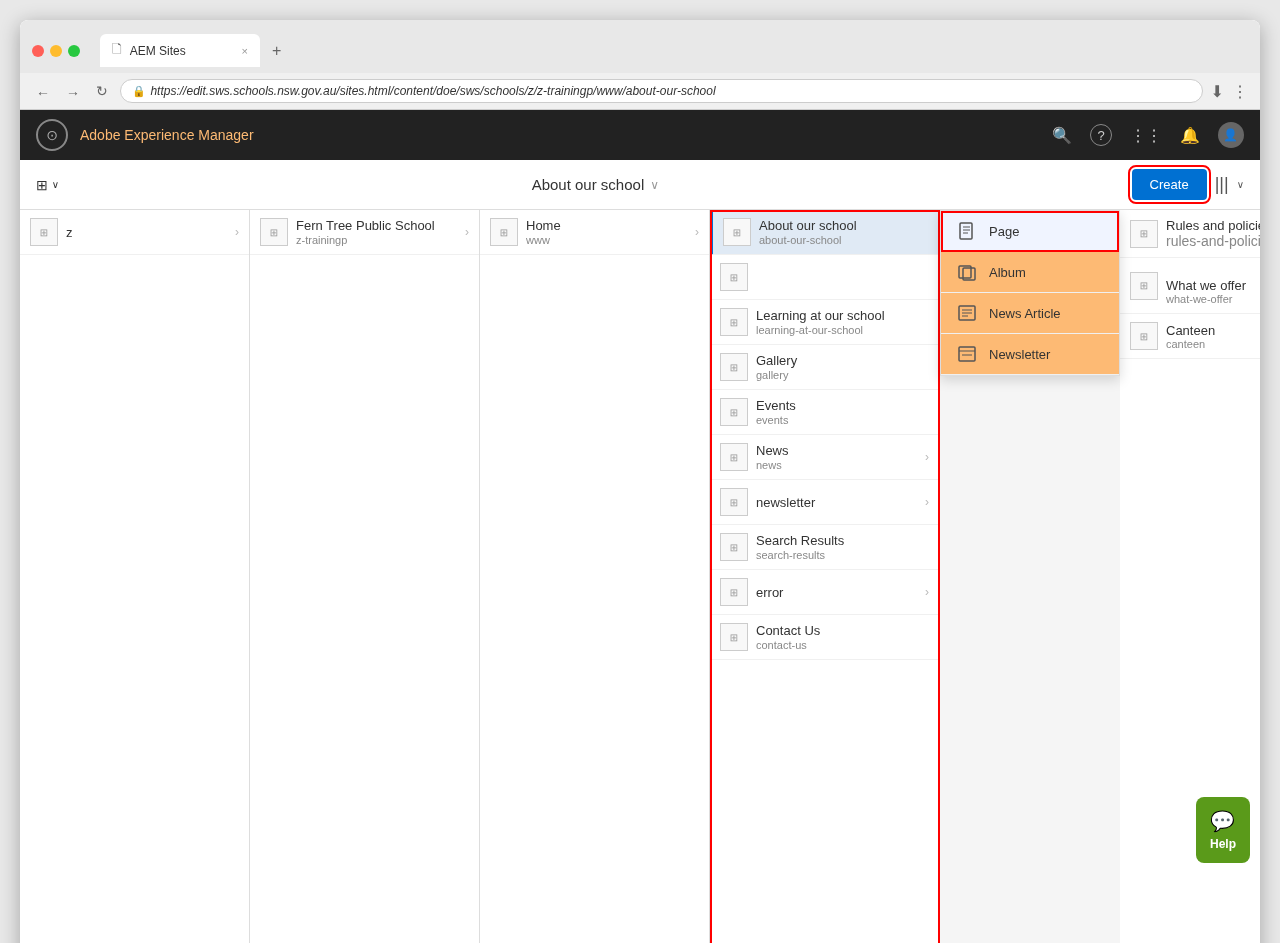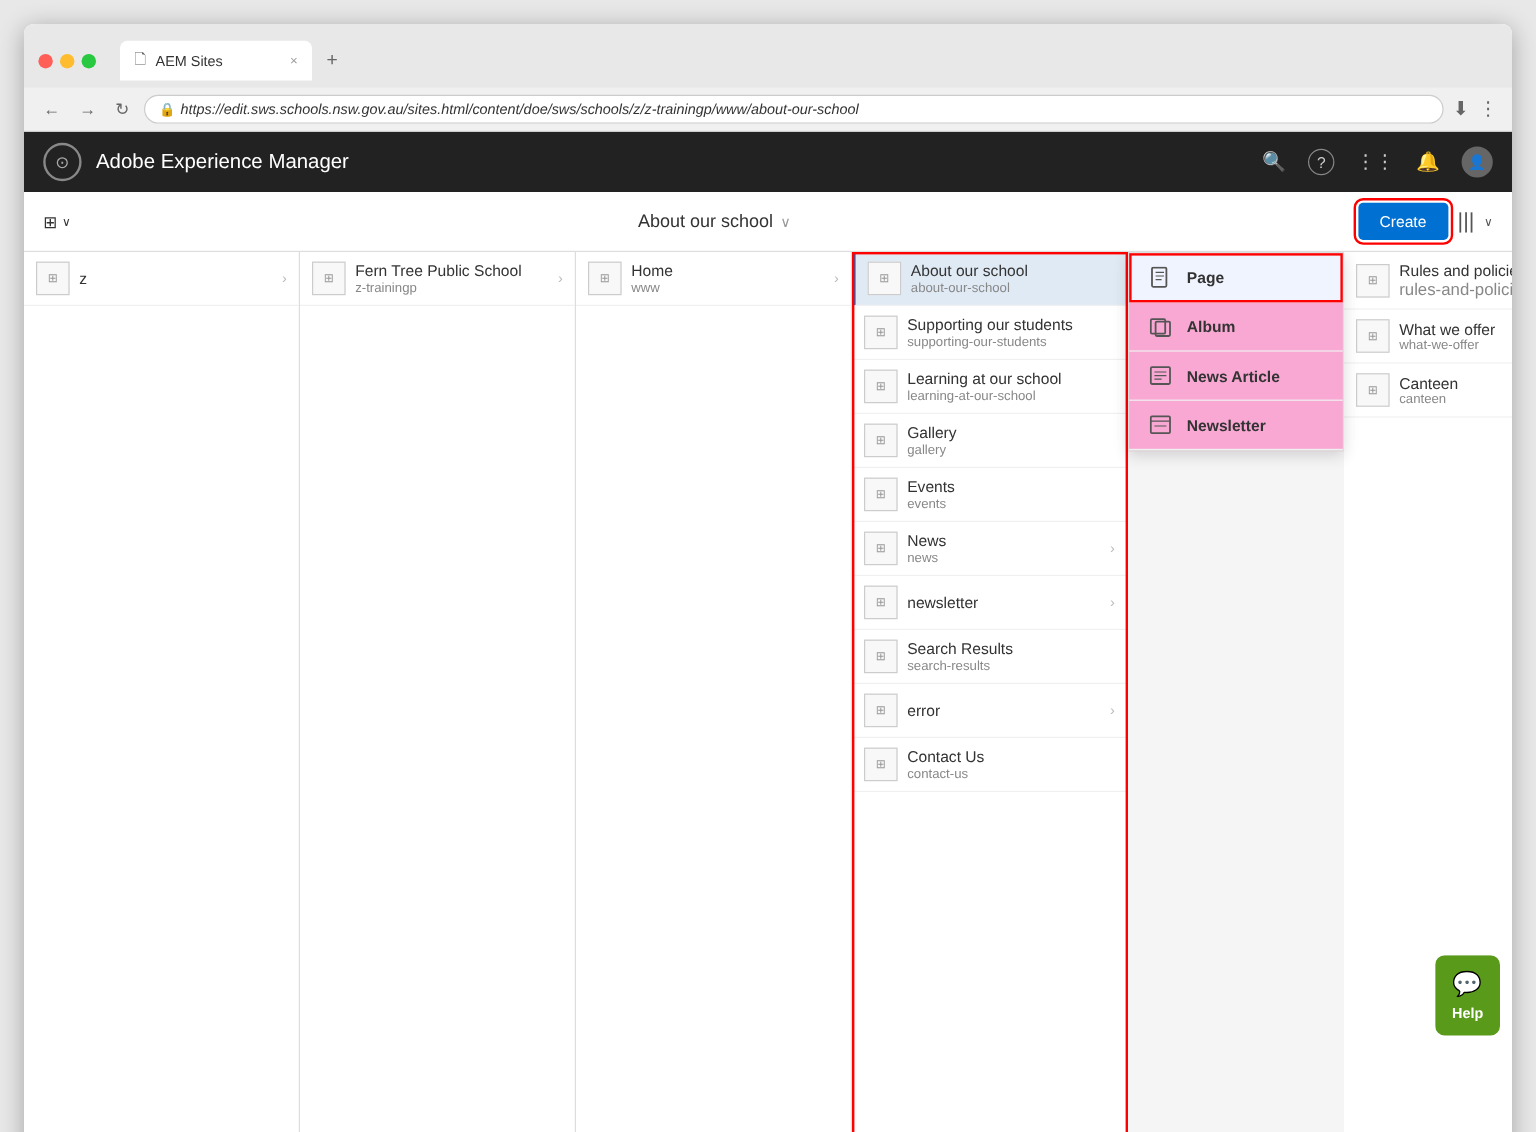--- a/index.html
+++ b/index.html
@@ -22,21 +22,21 @@
     
     .address-bar { background: #f0f0f0; display: flex; align-items: center; padding: 6px 12px; gap: 8px; border-bottom: 1px solid #ccc; }
     .nav-btn { background: none; border: none; color: #666; cursor: pointer; font-size: 14px; padding: 2px 4px; }
     .url-bar { flex: 1; background: #fff; border: 1px solid #ccc; border-radius: 20px; padding: 4px 12px; font-size: 12px; color: #333; display: flex; align-items: center; gap: 4px; }
     .url-lock { color: #666; font-size: 11px; }
     .browser-actions { display: flex; gap: 8px; color: #666; font-size: 16px; }
 
     
     .aem-topbar { background: #222; display: flex; align-items: center; padding: 0 16px; height: 50px; }
     .aem-logo { width: 32px; height: 32px; border-radius: 50%; border: 2px solid #888; display: flex; align-items: center; justify-content: center; color: #aaa; font-size: 14px; margin-right: 12px; }
-    .aem-title { color: #ffffff; font-size: 17px; font-weight: 400; }
+    .aem-title { color: #fdba74; font-size: 14px; font-weight: 400; }
     .aem-topbar-right { margin-left: auto; display: flex; align-items: center; gap: 18px; color: #ccc; font-size: 16px; }
     .aem-icon { cursor: pointer; }
 
     
     .sites-toolbar { background: #fff; border-bottom: 1px solid #ddd; display: flex; align-items: center; padding: 0 16px; height: 50px; }
     .sites-panel-toggle { display: flex; align-items: center; gap: 4px; color: #333; font-size: 14px; cursor: pointer; }
     .sites-breadcrumb { flex: 1; text-align: center; font-size: 15px; color: #333; display: flex; align-items: center; justify-content: center; gap: 6px; cursor: pointer; }
     .breadcrumb-chevron { color: #999; font-size: 12px; }
     .sites-toolbar-right { margin-left: auto; display: flex; align-items: center; gap: 8px; }
     .create-btn { background: #0070d2; color: #fff; border: none; padding: 8px 18px; border-radius: 4px; font-size: 13px; font-weight: 500; cursor: pointer; outline: 2px solid red; outline-offset: 2px; }
@@ -172,24 +172,20 @@
       <div class="col-item active-selected" style="background:#e0eaf5; border-left: 3px solid #0070d2;">
         <div class="col-item-icon">⊞</div>
         <div class="col-item-text">
           <div class="col-item-title">About our school</div>
           <div class="col-item-subtitle">about-our-school</div>
         </div>
       </div>
 
       <div class="col-item">
         <div class="col-item-icon">⊞</div>
-        <div class="col-item-text">
-          <div class="col-item-title">Supporting our students</div>
-          <div class="col-item-subtitle">supporting-our-students</div>
-        </div>
       </div>
       <div class="col-item">
         <div class="col-item-icon">⊞</div>
         <div class="col-item-text">
           <div class="col-item-title">Learning at our school</div>
           <div class="col-item-subtitle">learning-at-our-school</div>
         </div>
       </div>
       <div class="col-item">
         <div class="col-item-icon">⊞</div>
@@ -238,21 +234,21 @@
         <div class="col-item-icon">⊞</div>
         <div class="col-item-text">
           <div class="col-item-title">Contact Us</div>
           <div class="col-item-subtitle">contact-us</div>
         </div>
       </div>
     </div>
 
     <div style="position:relative; display:flex;">
 
-      <div style="position:absolute; top:0; left:0; z-index:150; background:#f9a8d4; border:1px solid #ddd; box-shadow: 0 4px 12px rgba(0,0,0,0.15); min-width:180px;font-weight:bold;">
+      <div style="position:absolute; top:0; left:0; z-index:150; background:#fdba74; border:1px solid #ddd; box-shadow: 0 4px 12px rgba(0,0,0,0.15); min-width:180px;">
         <div class="dropdown-item page-highlighted" style="outline:2px solid red; outline-offset:-2px; background:#f0f4ff;">
           <span class="dropdown-item-icon">
             <svg width="18" height="18" viewBox="0 0 18 18" fill="none">
                 <rect x="2" y="1" width="12" height="16" rx="1" stroke="#555" stroke-width="1.5" fill="none"></rect>
                 <line x1="5" y1="5" x2="12" y2="5" stroke="#555" stroke-width="1"></line>
                 <line x1="5" y1="8" x2="12" y2="8" stroke="#555" stroke-width="1"></line>
                 <line x1="5" y1="11" x2="10" y2="11" stroke="#555" stroke-width="1"></line>
               </svg>
           </span>
           <span>Page</span>
@@ -293,21 +289,21 @@
         <div style="padding: 8px 10px; border-bottom:1px solid #f0f0f0; display:flex; align-items:center; gap:8px; min-height:44px;">
           <div class="col-item-icon">⊞</div>
           <div>
             <div style="font-size:13px;color:#333;">Rules and policies</div>
             <div style="font-size:14px;color:#888;">rules-and-policies</div>
           </div>
         </div>
         <div style="padding: 8px 10px; border-bottom:1px solid #f0f0f0; display:flex; align-items:center; gap:8px; min-height:44px;">
           <div class="col-item-icon">⊞</div>
           <div>
-            <div style="font-size:13px;color:#333;">What we offer</div>
+            <div style="font-size:13px;color:#333;margin-top:12px;">What we offer</div>
             <div style="font-size:11px;color:#888;">what-we-offer</div>
           </div>
         </div>
         <div style="padding: 8px 10px; border-bottom:1px solid #f0f0f0; display:flex; align-items:center; gap:8px; min-height:44px;">
           <div class="col-item-icon">⊞</div>
           <div>
             <div style="font-size:13px;color:#333;">Canteen</div>
             <div style="font-size:11px;color:#888;">canteen</div>
           </div>
         </div>

